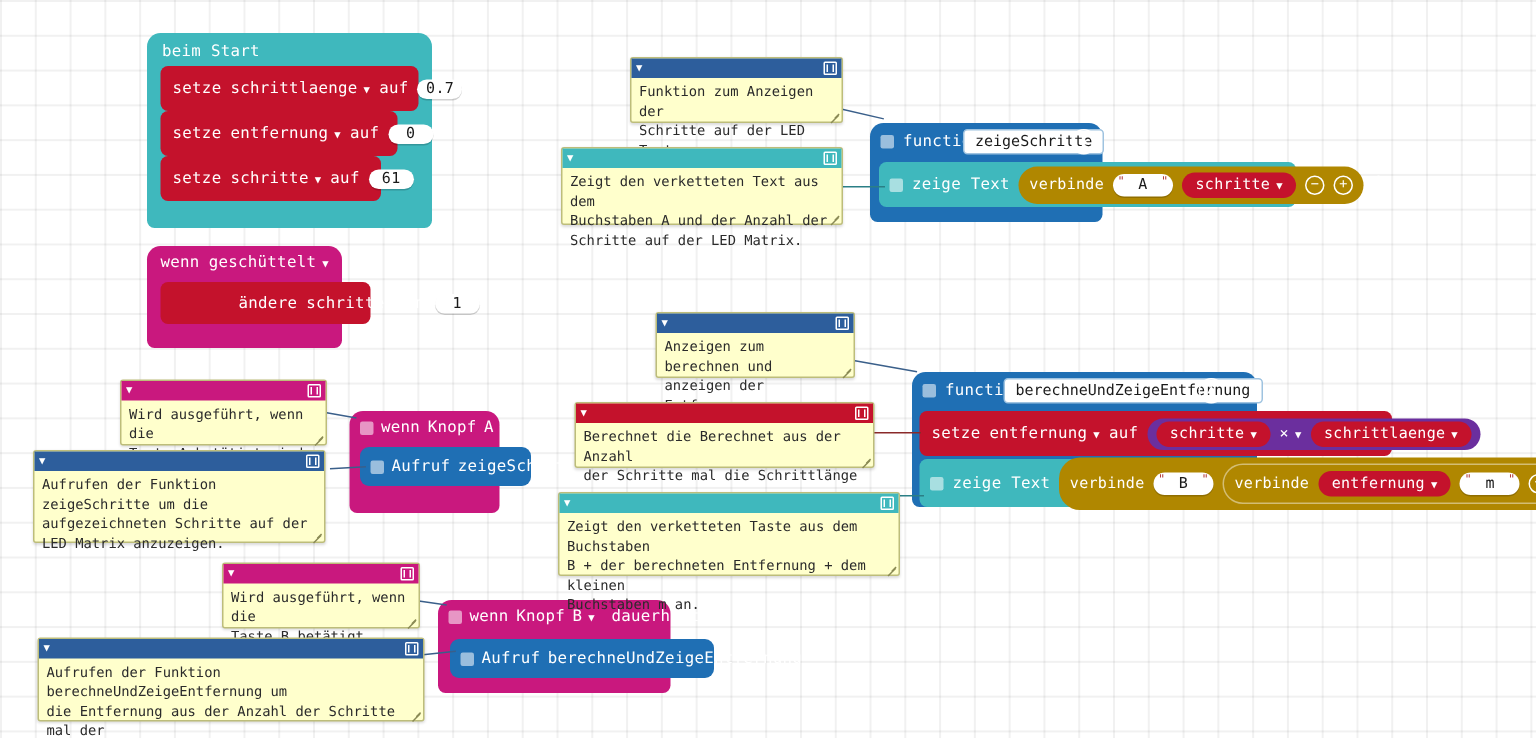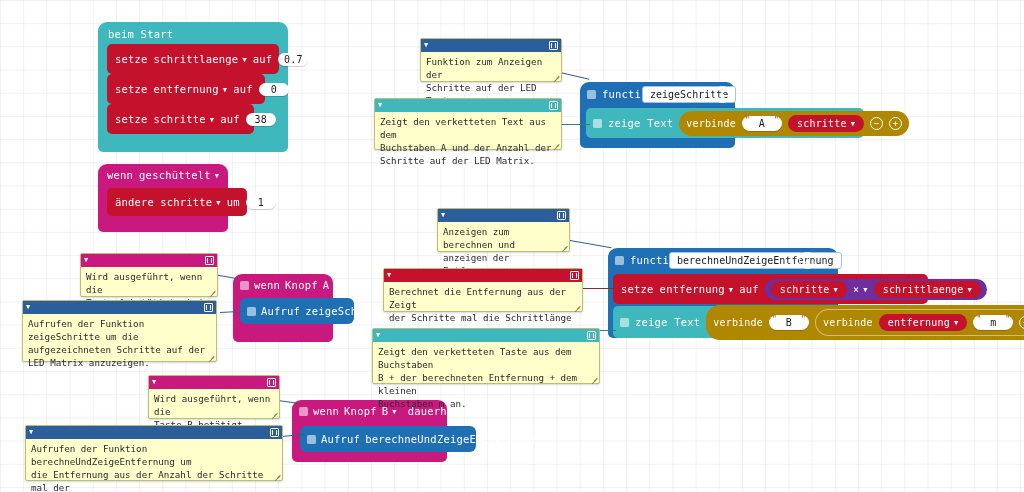--- a/index.html
+++ b/index.html
@@ -111,37 +111,37 @@
   </div>
 
   <div class="blk abs" style="left:107px;top:104px;width:147px;height:30px;background:#c4122c;">
     <div class="row">
       <span class="lbl">setze</span>
       <span class="dd">
         <span>schritte</span>
         <span class="caret">▼</span>
       </span>
       <span class="lbl">auf</span>
-      <span class="fld num">38</span>
+      <span class="fld num">61</span>
     </div>
   </div>
 
 
   <div class="blk hat abs" style="left:98px;top:164px;width:130px;height:68px;background:#c9187e;">
     <div class="row" style="height:22px;padding-left:9px;gap:6px;">
       <span class="lbl">wenn</span>
       <span class="dd">
         <span>geschüttelt</span>
         <span class="caret">▼</span>
       </span>
     </div>
     <div style="position:absolute;left:18px;bottom:4px;width:20px;height:7px;background:#c9187e;"></div>
   </div>
 
-  <div class="blk abs" style="left:107px;top:188px;width:140px;height:28px;background:#c4122c;">
+  <div class="blk abs" style="left:107px;top:188px;width:140px;height:28px;background:#c4122c;padding-left:44px;">
     <div class="row">
       <span class="lbl">ändere</span>
       <span class="dd">
         <span>schritte</span>
         <span class="caret">▼</span>
       </span>
       <span class="lbl">um</span>
       <span class="fld num">1</span>
     </div>
   </div>
@@ -340,21 +340,21 @@
     <div class="grip"></div>
   </div>
 
   <div class="cmt" style="left:383px;top:268px;width:200px;height:44px;">
     <div class="hd" style="background:#c4122c;">
       <span class="tri">▼</span>
       <span class="del">
           <span></span>
         </span>
     </div>
-    <div class="bd">Berechnet die Entfernung aus der Zeigt
+    <div class="bd">Berechnet die Berechnet aus der Anzahl
 der Schritte mal die Schrittlänge</div>
     <div class="grip"></div>
   </div>
 
   <div class="cmt" style="left:372px;top:328px;width:228px;height:56px;">
     <div class="hd" style="background:#3fb8bd;">
       <span class="tri">▼</span>
       <span class="del">
           <span></span>
         </span>

